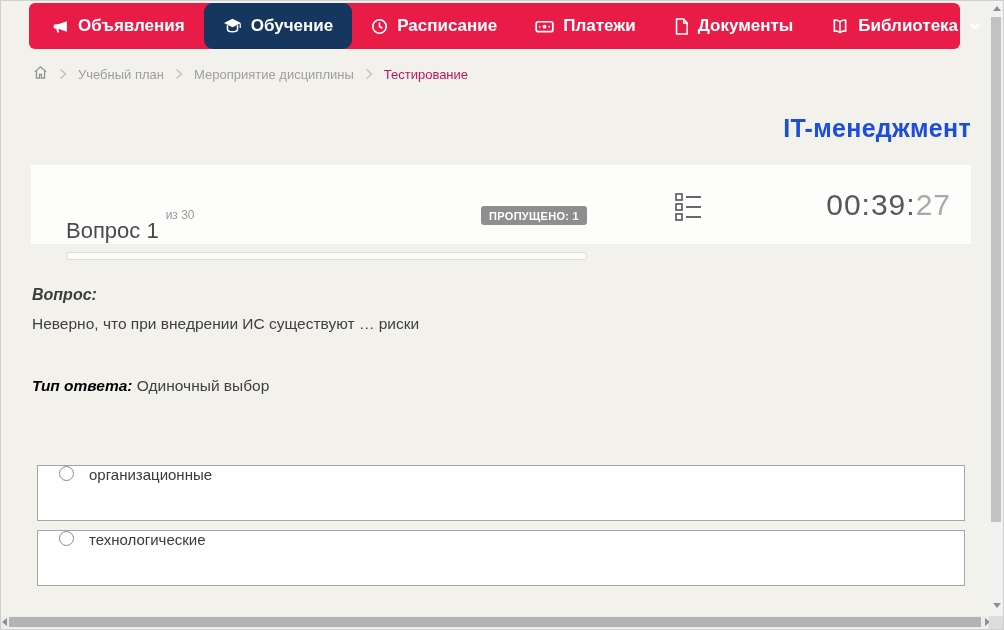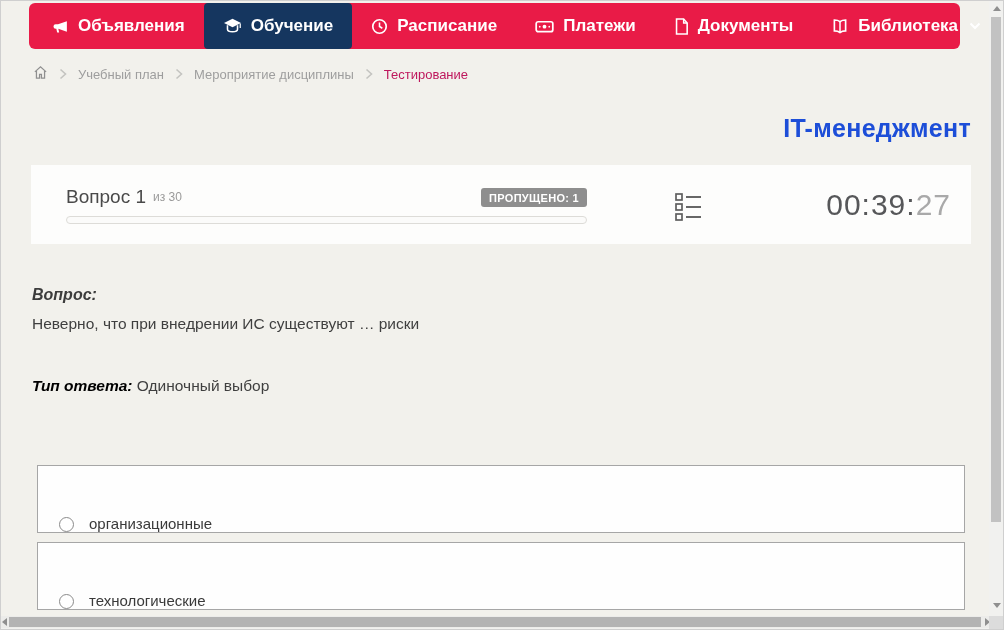--- a/index.html
+++ b/index.html
@@ -5,61 +5,61 @@
   * { margin:0; padding:0; box-sizing:border-box; }
   html,body { width:1004px; height:630px; }
   body { font-family:"Liberation Sans", sans-serif; background:#f2f1ec; overflow:hidden; }
   .screen { position:relative; width:1004px; height:630px; background:#f2f1ec; border:1px solid #cfcfcf; overflow:hidden; }
 
   
   .topnav { position:absolute; left:28px; top:2px; width:931px; height:46px;
             background:#e91b47; border-radius:6px; display:flex; align-items:stretch; padding-left:4px; }
   .nav-item { display:flex; align-items:center; gap:9px; padding:0 19px; color:#fff;
               font-size:17px; font-weight:bold; cursor:pointer; white-space:nowrap; }
-  .nav-item.active { background:#15365f; border-radius:4px; }
+  .nav-item.active { background:#15365f; border-radius:9px; }
   .nav-item svg { display:block; }
   .nav-caret { margin-left:2px; }
 
   
   .breadcrumb { position:absolute; left:32px; top:63px; height:20px; display:flex; align-items:center; gap:11px; }
   .crumb { font-size:13px; color:#9e9e9e; cursor:pointer; }
   .crumb.current { color:#be185d; }
   .crumb-sep { color:#c4c4c0; display:flex; align-items:center; }
 
   
   .page-title { position:absolute; left:30px; top:113px; width:940px; text-align:right;
                 font-size:25px; font-weight:bold; color:#1d4ed8; letter-spacing:.3px; }
 
   
   .qpanel { position:absolute; left:30px; top:164px; width:940px; height:79px; background:#fdfdfc;
             display:flex; align-items:flex-start; padding:21px 20px 0 35px; }
   .qp-left { width:521px; }
   .qp-row { display:flex; align-items:center; }
-  .q-number { font-size:19px; color:#4a4a4a; }
+  .q-number { font-size:22px; color:#4a4a4a;margin-top:32px; }
   .q-total { font-size:12px; color:#9a9a9a; margin-left:7px; position:relative; top:0; }
   .skip-badge { margin-left:auto; background:#8e8e8e; color:#fff; font-size:11px; font-weight:bold;
                 padding:4px 8px 3px; border-radius:3px; letter-spacing:.3px; }
   .progressbar { margin-top:8px; height:8px; border:1px solid #dddcd8; border-radius:4px;
                  background:#fbfbfa; overflow:hidden; }
   .progress-fill { height:100%; background:#e91b47; width:0; }
   .qlist-btn { margin-left:88px; margin-top:6px; cursor:pointer; }
   .qtimer { margin-left:auto; margin-top:2px; font-size:30px; color:#565759; letter-spacing:1px; }
   .qtimer .sec { color:#a9a9a9; }
 
   
   .q-section { position:absolute; left:31px; top:285px; width:900px; }
   .q-heading { font-size:16px; font-weight:bold; font-style:italic; color:#3c3c3c; margin-bottom:11px; }
   .q-text { font-size:15.5px; color:#3f3f3f; }
   .q-type { margin-top:44px; font-size:15.5px; color:#3f3f3f; }
   .q-type .lbl { font-weight:bold; font-style:italic; color:#000000; }
 
   
   .options { position:absolute; left:36px; top:464px; width:928px; }
-  .option { height:68px; background:#fefefe; border:1px solid #a6a6a6; margin-bottom:9px;
-            display:flex; align-items:flex-end; padding-left:21px; cursor:pointer; }
+  .option { height:56px; background:#fefefe; border:1px solid #a6a6a6; margin-bottom:9px;
+            display:flex; align-items:flex-start; padding-left:21px; cursor:pointer; }
   .radio { width:15px; height:15px; border:1px solid #8a8a8a; border-radius:50%; background:#fff; flex:none; }
   .option-label { margin-left:15px; font-size:15px; color:#3a3a3a; }
 
   
   .vscroll { position:absolute; right:0; top:0; width:14px; height:615px; background:#f1f1ef; }
   .vthumb { position:absolute; left:2px; width:10px; top:16px; height:505px; background:#c2c2c2; }
   .arrow { position:absolute; width:0; height:0; }
   .ar-up { left:4px; top:5px; border-left:4px solid transparent; border-right:4px solid transparent; border-bottom:5px solid #8f8f8f; }
   .ar-down { left:4px; bottom:8px; border-left:4px solid transparent; border-right:4px solid transparent; border-top:5px solid #8f8f8f; }
   .hscroll { position:absolute; left:0; top:615px; width:990px; height:12px; background:#ececea; }

